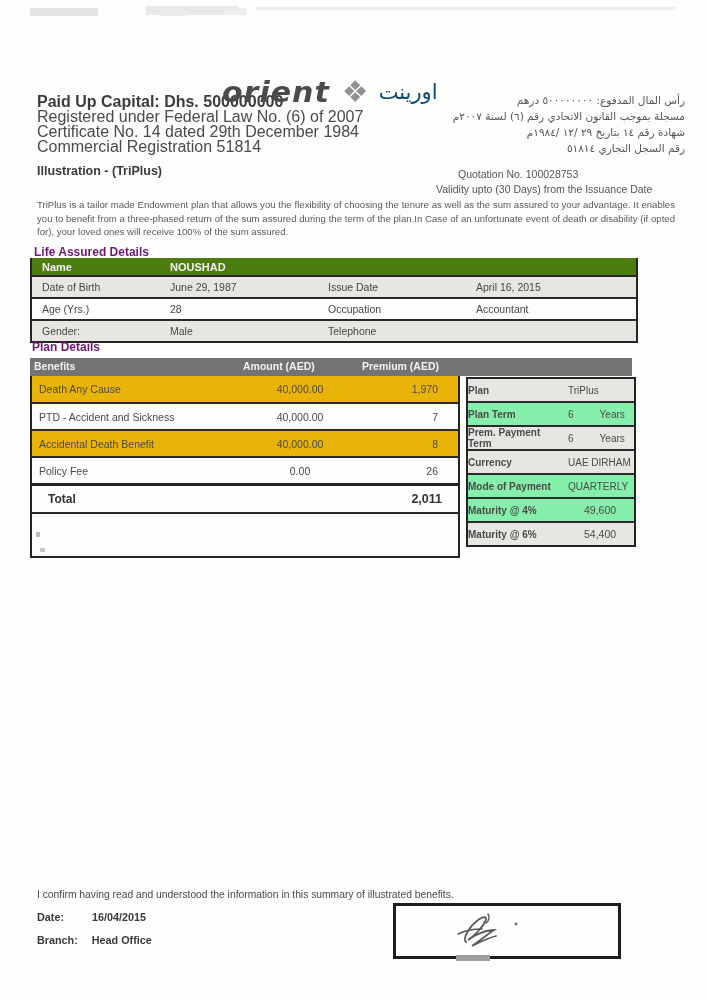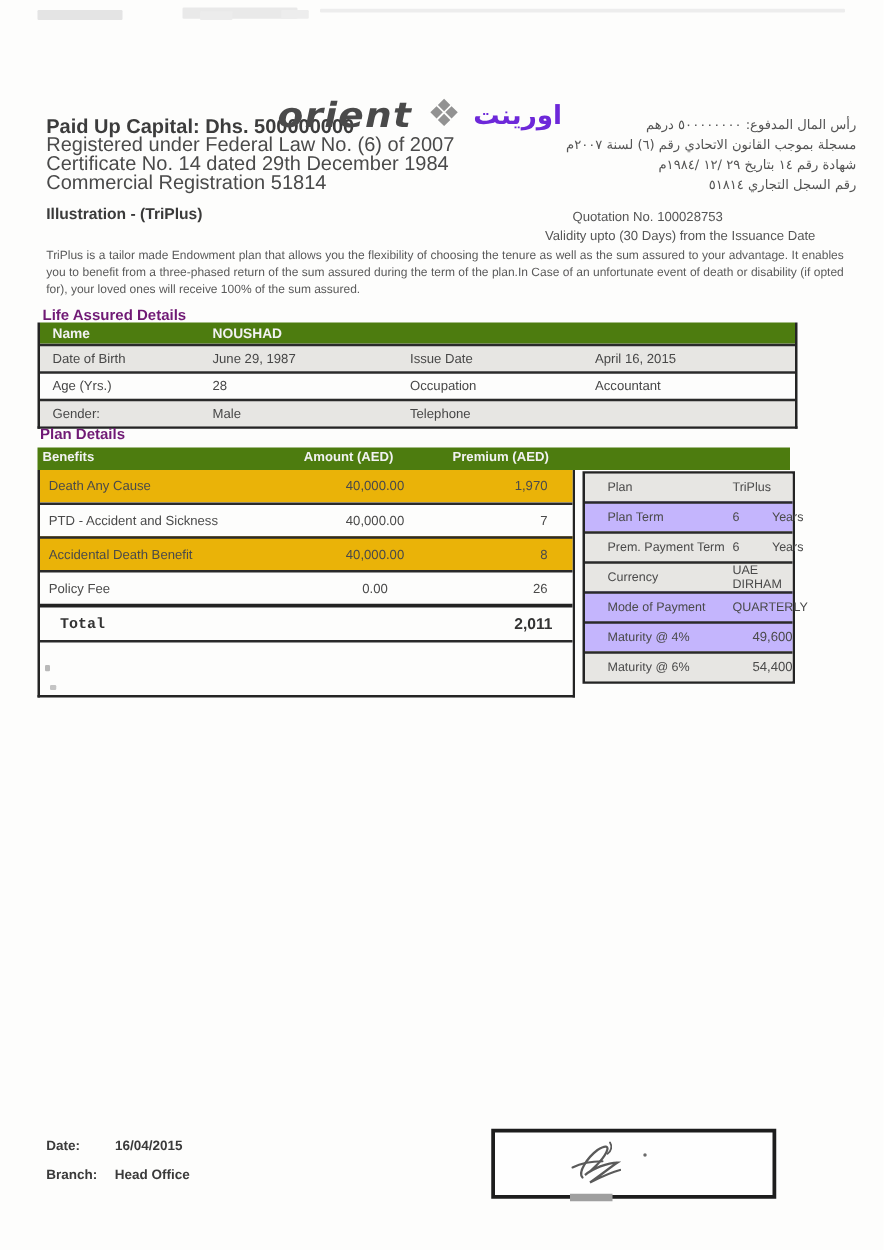--- a/index.html
+++ b/index.html
@@ -25,21 +25,21 @@
 
   
   .hdr-left{position:absolute;left:37px;top:94px;font-size:16px;line-height:15px;color:#4a4a4a;}
   .hdr-left .b{font-weight:bold;color:#3c3c3c;}
   .logo{position:absolute;left:222px;top:72px;width:250px;height:40px;display:flex;align-items:center;}
   .logo-latin{
     font-weight:bold;font-style:italic;font-size:30px;letter-spacing:1px;
     color:#4a4a4a;font-family:"DejaVu Sans", sans-serif;transform:scaleY(0.92);
   }
   .logo-diamond{font-size:30px;color:#929292;margin:0 10px 0 12px;line-height:30px;}
-  .logo-arabic{font-family:"DejaVu Sans", sans-serif;font-weight:bold;font-size:21px;color:#6d28d9;letter-spacing:1px;}
+  .logo-arabic{font-family:"DejaVu Sans", sans-serif;font-weight:normal;font-size:21px;color:#0c4a6e;letter-spacing:1px;}
   .hdr-right{
     position:absolute;right:22px;top:92px;text-align:right;direction:rtl;
     font-family:"DejaVu Sans", sans-serif;font-size:10.5px;line-height:16px;color:#555;
   }
 
   
   .ill-title{position:absolute;left:37px;top:164px;font-size:12.5px;font-weight:bold;color:#3a3a3a;}
   .quote-block{position:absolute;left:436px;top:167px;font-size:10.5px;color:#555;line-height:15px;}
   .quote-block .q1{padding-left:22px;}
   .intro{
@@ -66,21 +66,21 @@
   .lt-row{
     display:grid;grid-template-columns:128px 158px 148px 1fr;align-items:center;
     height:20px;border-top:2px solid #2a2a2a;background:#fdfdfc;
   }
   .lt-row.shade{background:#e7e6e3;}
   .lt-row .c{padding-left:10px;}
 
   
   .benefits-header{
     position:absolute;left:30px;top:358px;width:602px;height:18px;
-    background:#4d7c0f;color:#f2f2f2;font-size:10.5px;font-weight:bold;
+    background:#737373;color:#f2f2f2;font-size:10.5px;font-weight:bold;
   }
   .benefits-header span{position:absolute;top:2px;}
   .bh1{left:4px;}
   .bh2{left:213px;}
   .bh3{left:332px;}
 
   .benefits-table{
     position:absolute;left:30px;top:376px;width:426px;
     border:2px solid #242424;border-top:none;font-size:10.5px;color:#4a4a4a;
   }
@@ -90,32 +90,32 @@
   }
   .bt-row:first-child{border-top:none;height:26px;}
   .bt-row.shade{background:#eab308;}
   .bt-row .b-name{padding-left:7px;}
   .bt-row .b-amt{text-align:center;}
   .bt-row .b-prem{text-align:right;padding-right:20px;}
   .bt-total{
     display:grid;grid-template-columns:1fr 98px;align-items:center;height:26px;
     border-top:3px solid #222;background:#fdfdfc;font-weight:bold;color:#333;
   }
-  .bt-total .t-label{padding-left:16px;font-size:12px;font-family:Liberation Mono, monospace;}
+  .bt-total .t-label{padding-left:16px;font-size:12px;}
   .bt-total .t-val{text-align:right;padding-right:16px;font-size:12.5px;}
   .bt-empty{height:42px;border-top:2px solid #2a2a2a;background:#fdfdfc;position:relative;}
 
   .plan-info{
     position:absolute;left:466px;top:377px;width:166px;
     border:2px solid #242424;font-size:10px;color:#4a4a4a;
   }
-  .pi-row{display:flex;align-items:center;height:22px;border-top:2px solid #2a2a2a;background:#c4b5fd;}
+  .pi-row{display:flex;align-items:center;height:22px;border-top:2px solid #2a2a2a;background:#86efac;}
   .pi-row:first-child{border-top:none;}
   .pi-row.shade{background:#e7e6e3;}
-  .pi-label{width:98px;padding-left:18px;flex:0 0 auto;}
+  .pi-label{width:98px;padding-left:0;flex:0 0 auto;font-weight:bold;}
   .pi-val{padding-left:2px;}
   .pi-suffix{padding-left:26px;}
   .pi-val-wide{padding-left:18px;font-size:10.5px;}
 
   
   .confirm{position:absolute;left:37px;top:889px;font-size:10.3px;color:#4a4a4a;}
   .f-row{position:absolute;left:37px;font-size:10.8px;font-weight:bold;color:#3a3a3a;}
   .f-date{top:911px;}
   .f-branch{top:934px;}
   .f-row .f-val{margin-left:28px;}
@@ -259,20 +259,21 @@
     <div class="pi-row">
       <div class="pi-label">Maturity @ 4%</div>
       <div class="pi-val pi-val-wide">49,600</div>
     </div>
     <div class="pi-row shade">
       <div class="pi-label">Maturity @ 6%</div>
       <div class="pi-val pi-val-wide">54,400</div>
     </div>
   </div>
 
+  <div class="confirm">I confirm having read and understood the information in this summary of illustrated benefits.</div>
 
   <div class="f-row f-date">
     <span>Date:</span><span class="f-val">16/04/2015</span>
   </div>
   <div class="f-row f-branch">
     <span>Branch:</span><span class="f-val">Head Office</span>
   </div>
 
   <div class="sign-box">
     <svg class="sign-svg" width="110" height="46" viewBox="0 0 110 46">

